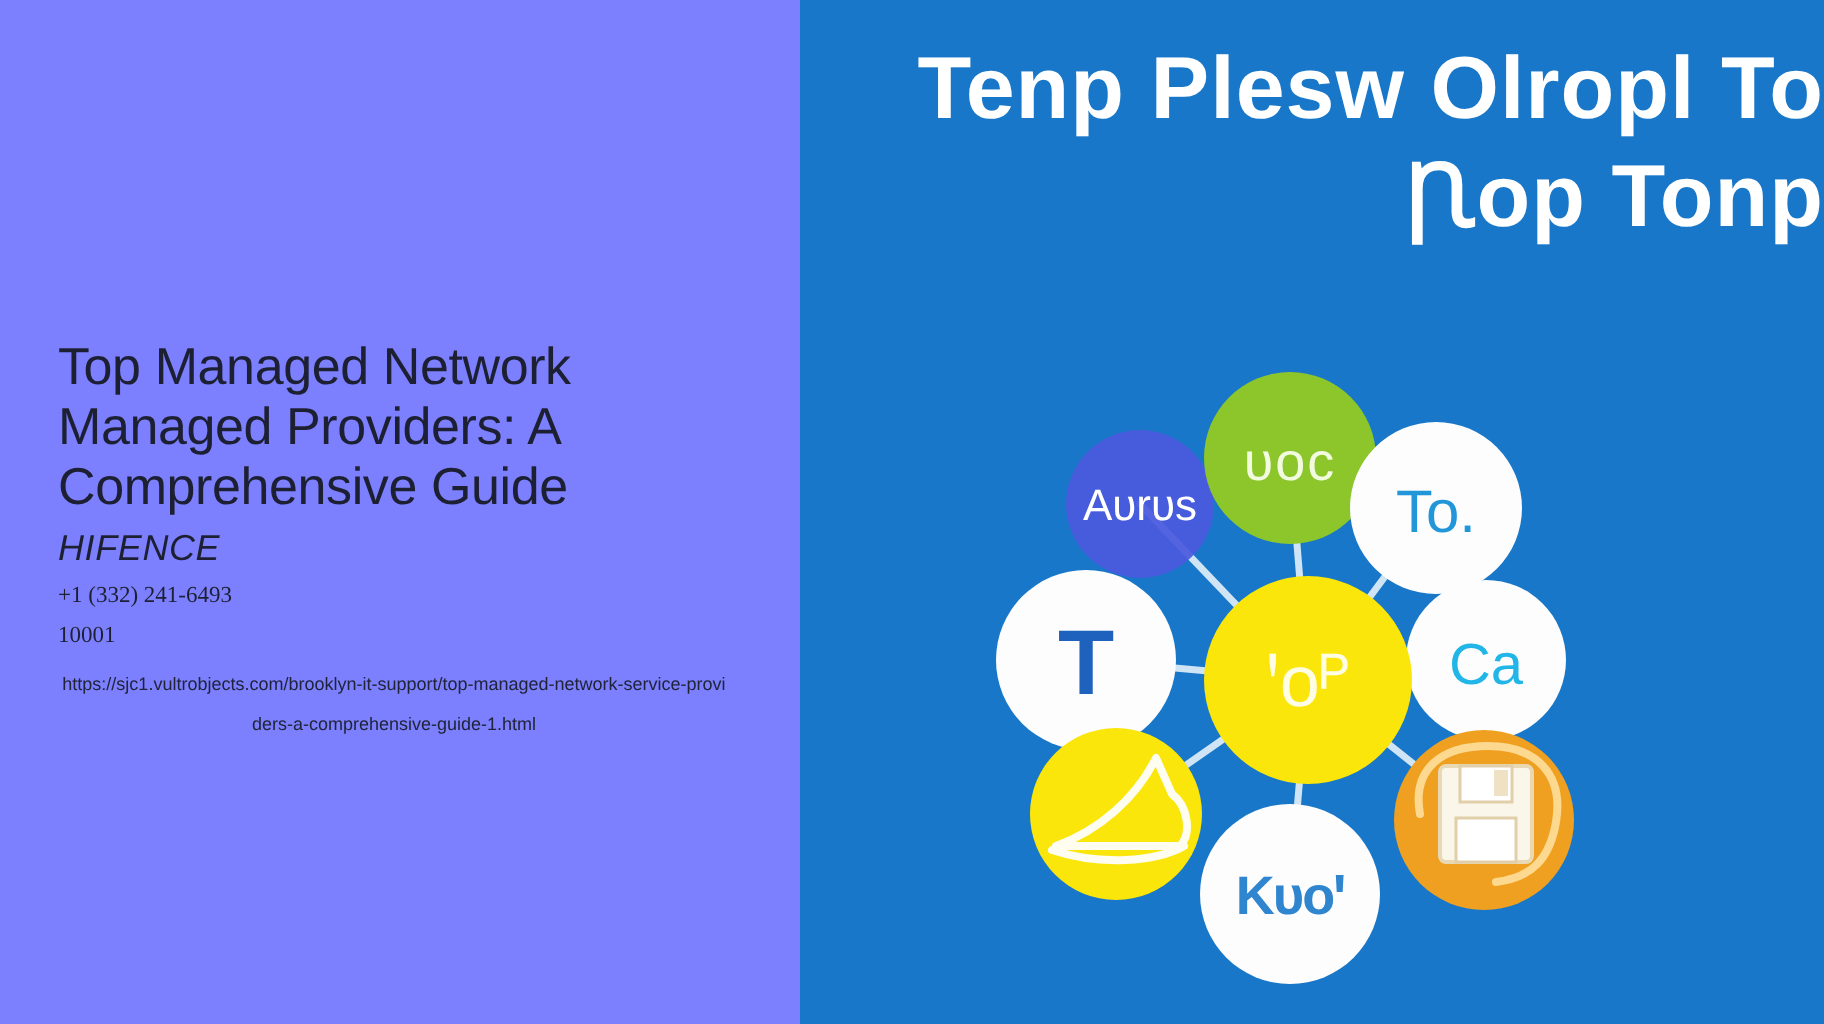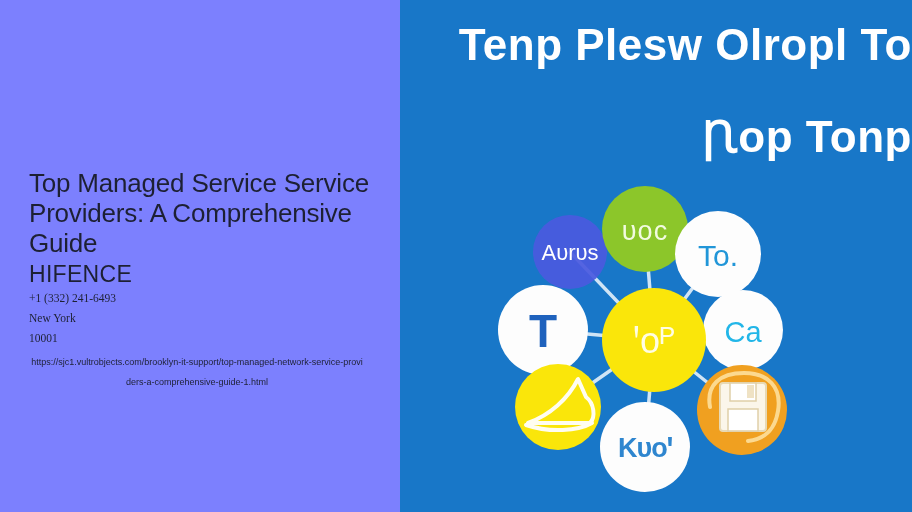--- a/index.html
+++ b/index.html
@@ -32,25 +32,26 @@
   }
   .doc-title {
     font-size: 26px;
     line-height: 30px;
     font-weight: 400;
     color: #1d2033;
     letter-spacing: -0.2px;
     margin: 0 0 6px 0;
   }
   .brand-name {
-    font-size: 23px;
+    font-size: 18px;
     line-height: 21px;
     color: #1d2033;
     letter-spacing: 0.3px;
     margin: 0 0 3px 0;
+    font-style: italic;
   }
   .contact-line {
     font-size: 11.5px;
     line-height: 20px;
     color: #1d2033;
     margin: 0;
     font-family: Liberation Serif, serif;
   }
   .doc-url {
     font-size: 9px;
@@ -76,42 +77,41 @@
     left: 0;
     top: 18px;
     width: 512px;
     text-align: right;
     color: #ffffff;
     font-size: 44px;
     line-height: 54px;
     font-weight: 700;
     letter-spacing: 0.5px;
   }
-  .hero-line2 { display: block; margin-top: 38px; }
+  .hero-line2 { display: block; }
 
   .diagram {
     position: absolute;
     left: 0;
     top: 167px;
     width: 512px;
     height: 357px;
   }
   .diagram svg { display: block; }
 </style>
 </head>
 <body>
 
 <div class="canvas">
 
   <div class="left-panel">
     <div class="left-inner">
-      <h1 class="doc-title">Top Managed Service Service Providers: A Comprehensive Guide</h1>
+      <h1 class="doc-title">Top Managed Network Managed Providers: A Comprehensive Guide</h1>
       <div class="brand-name">HIFENCE</div>
       <div class="contact-line">+1 (332) 241-6493</div>
-      <div class="contact-line">New York</div>
       <div class="contact-line">10001</div>
       <div class="doc-url">https://sjc1.vultrobjects.com/brooklyn-it-support/top-managed-network-service-providers-a-comprehensive-guide-1.html</div>
     </div>
   </div>
 
   <div class="right-panel">
 
     <div class="hero-heading">
       <span>Tenp Plesw Olropl  To</span>
       <span class="hero-line2">Ꞃop Tonp</span>

